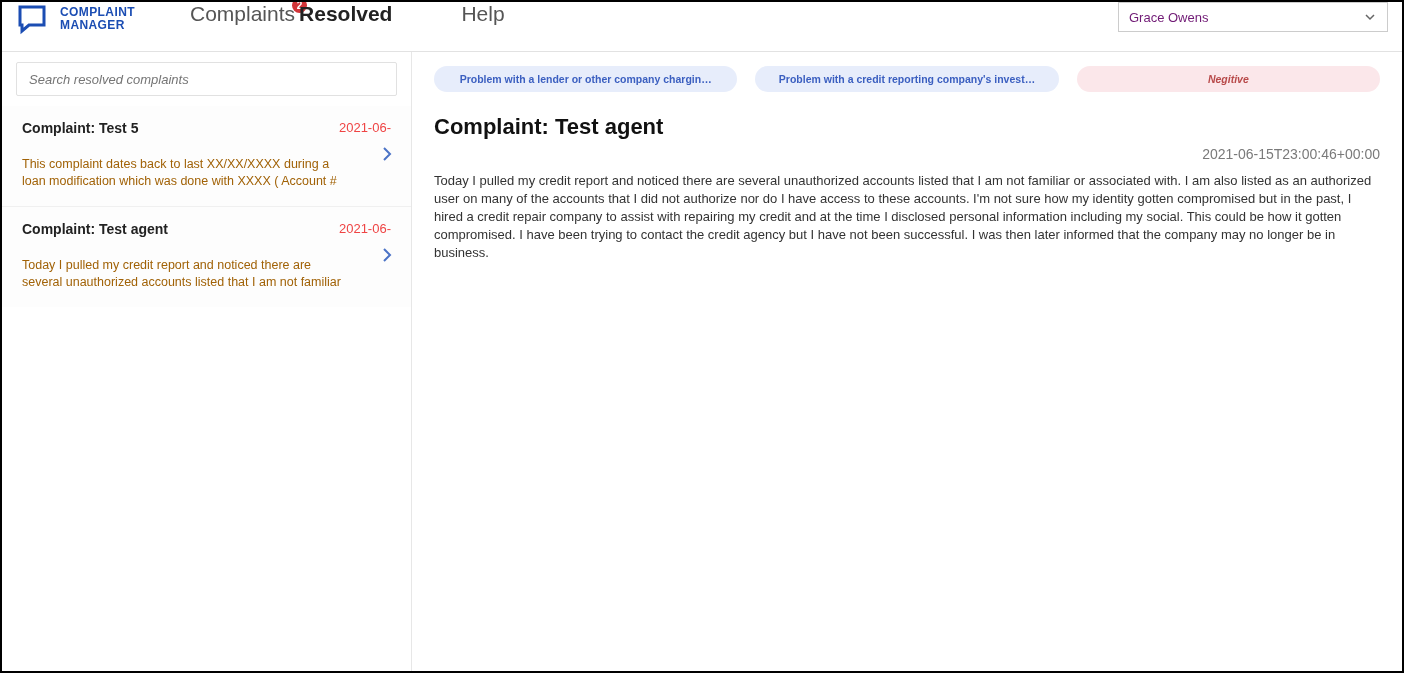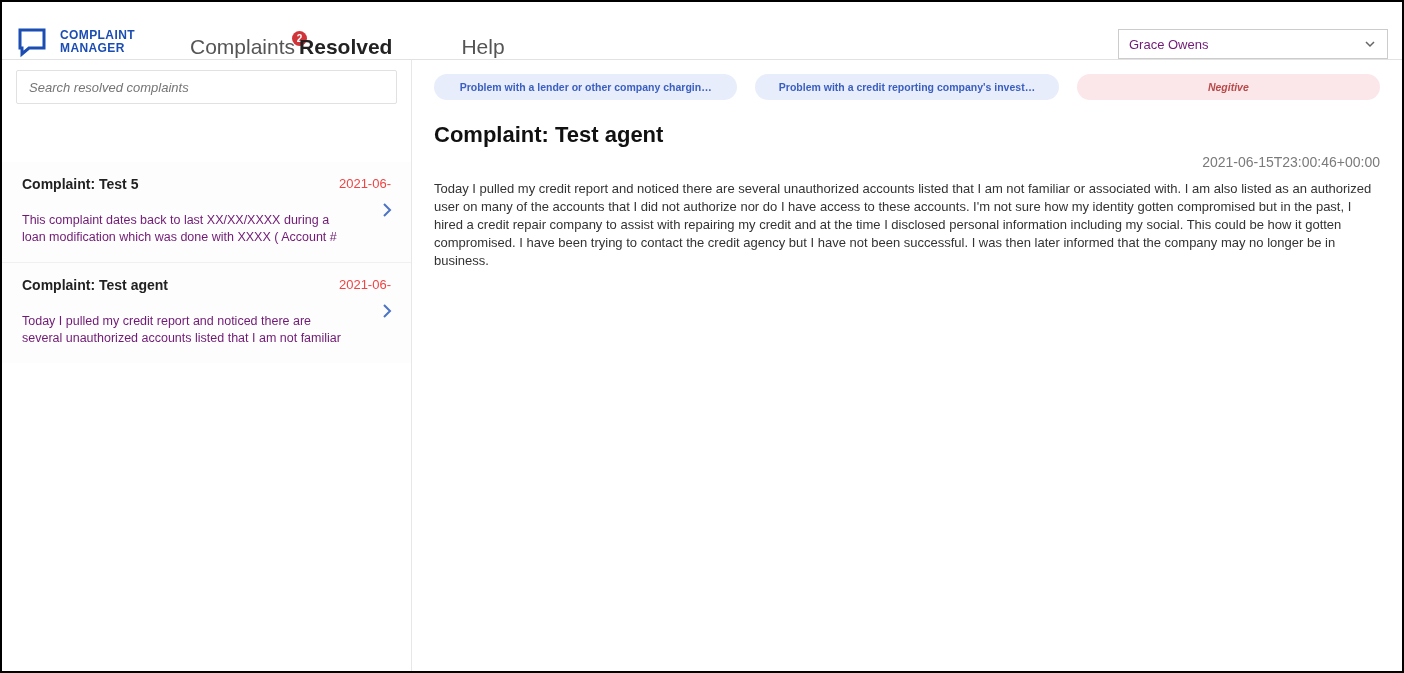--- a/index.html
+++ b/index.html
@@ -3,21 +3,21 @@
 <meta charset="utf-8">
 <style>
   * { box-sizing: border-box; }
   html, body { margin:0; padding:0; font-family: "Segoe UI", Arial, sans-serif; color:#222; background:#fff; }
   .frame {
     width:1404px; height:673px; border:2px solid #000; position:relative; overflow:hidden;
     display:flex; flex-direction:column;
   }
   
   .header {
-    height:58px; border-bottom:1px solid #e2e2e2; display:flex; align-items:flex-end; padding:0 14px;
+    height:50px; border-bottom:1px solid #e2e2e2; display:flex; align-items:flex-start; padding:0 14px;
   }
   .logo-wrap { display:flex; align-items:center; gap:10px; width:170px; }
   .logo-svg { width:34px; height:34px; }
   .logo-text { font-size:12px; font-weight:700; color:#1b4db3; letter-spacing:.4px; line-height:13px; }
   .nav { display:flex; align-items:center; gap:4px; margin-left:4px; }
   .nav-item { font-size:21px; color:#555; position:relative; cursor:pointer; }
   .nav-item.active { font-weight:700; color:#222; }
   .badge {
     position:absolute; top:-4px; right:-12px; background:#d13438; color:#fff; font-size:10px;
     width:15px; height:15px; border-radius:50%; display:flex; align-items:center; justify-content:center;
@@ -26,35 +26,35 @@
   .help { font-size:21px; color:#555; margin-left:69px; cursor:pointer; }
   .spacer { flex:1; }
   .user-dd {
     width:270px; height:30px; border:1px solid #ccc; display:flex; align-items:center; justify-content:space-between;
     padding:0 10px; font-size:13px; color:#701a75; cursor:pointer;
   }
   .chevd { stroke:#666; }
 
   
   .body { flex:1; display:flex; min-height:0; }
-  .sidebar { width:410px; border-right:1px solid #e7e7e7; display:flex; flex-direction:column;gap:48px; }
+  .sidebar { width:410px; border-right:1px solid #e7e7e7; display:flex; flex-direction:column; }
   .search-wrap { padding:10px 14px; }
   .search {
     width:100%; height:34px; border:1px solid #e1e1e1; border-radius:2px; padding:0 12px;
     font-size:13px; font-style:italic; color:#777;
   }
   .list { }
   .card {
     padding:14px 20px 16px 20px; background:#fdfdfd; position:relative; cursor:pointer;
   }
   .card + .card { border-top:1px solid #f0f0f0; }
   .card-head { display:flex; align-items:flex-start; }
   .card-title { font-size:14px; font-weight:700; color:#222; flex:1; }
   .card-date { font-size:13px; color:#ef4444; }
-  .card-prev { font-size:12.5px; color:#701a75; margin-top:20px; line-height:17px; max-width:320px; }
+  .card-prev { font-size:12.5px; color:#a16207; margin-top:20px; line-height:17px; max-width:320px; }
   .card-chev { position:absolute; right:16px; top:40px; }
   .card-chev svg { width:16px; height:16px; stroke:#4b73c6; fill:none; stroke-width:2; }
 
   
   .main { flex:1; padding:14px 22px 0 22px; overflow:auto; }
   .pill-row { display:flex; gap:18px; margin-bottom:22px; }
   .pill {
     flex:1; height:26px; border-radius:14px; font-size:10.5px; font-weight:700; color:#3b5fc0;
     background:#e7edfb; display:flex; align-items:center; justify-content:center; padding:0 10px;
     white-space:nowrap; overflow:hidden; text-overflow:ellipsis;

